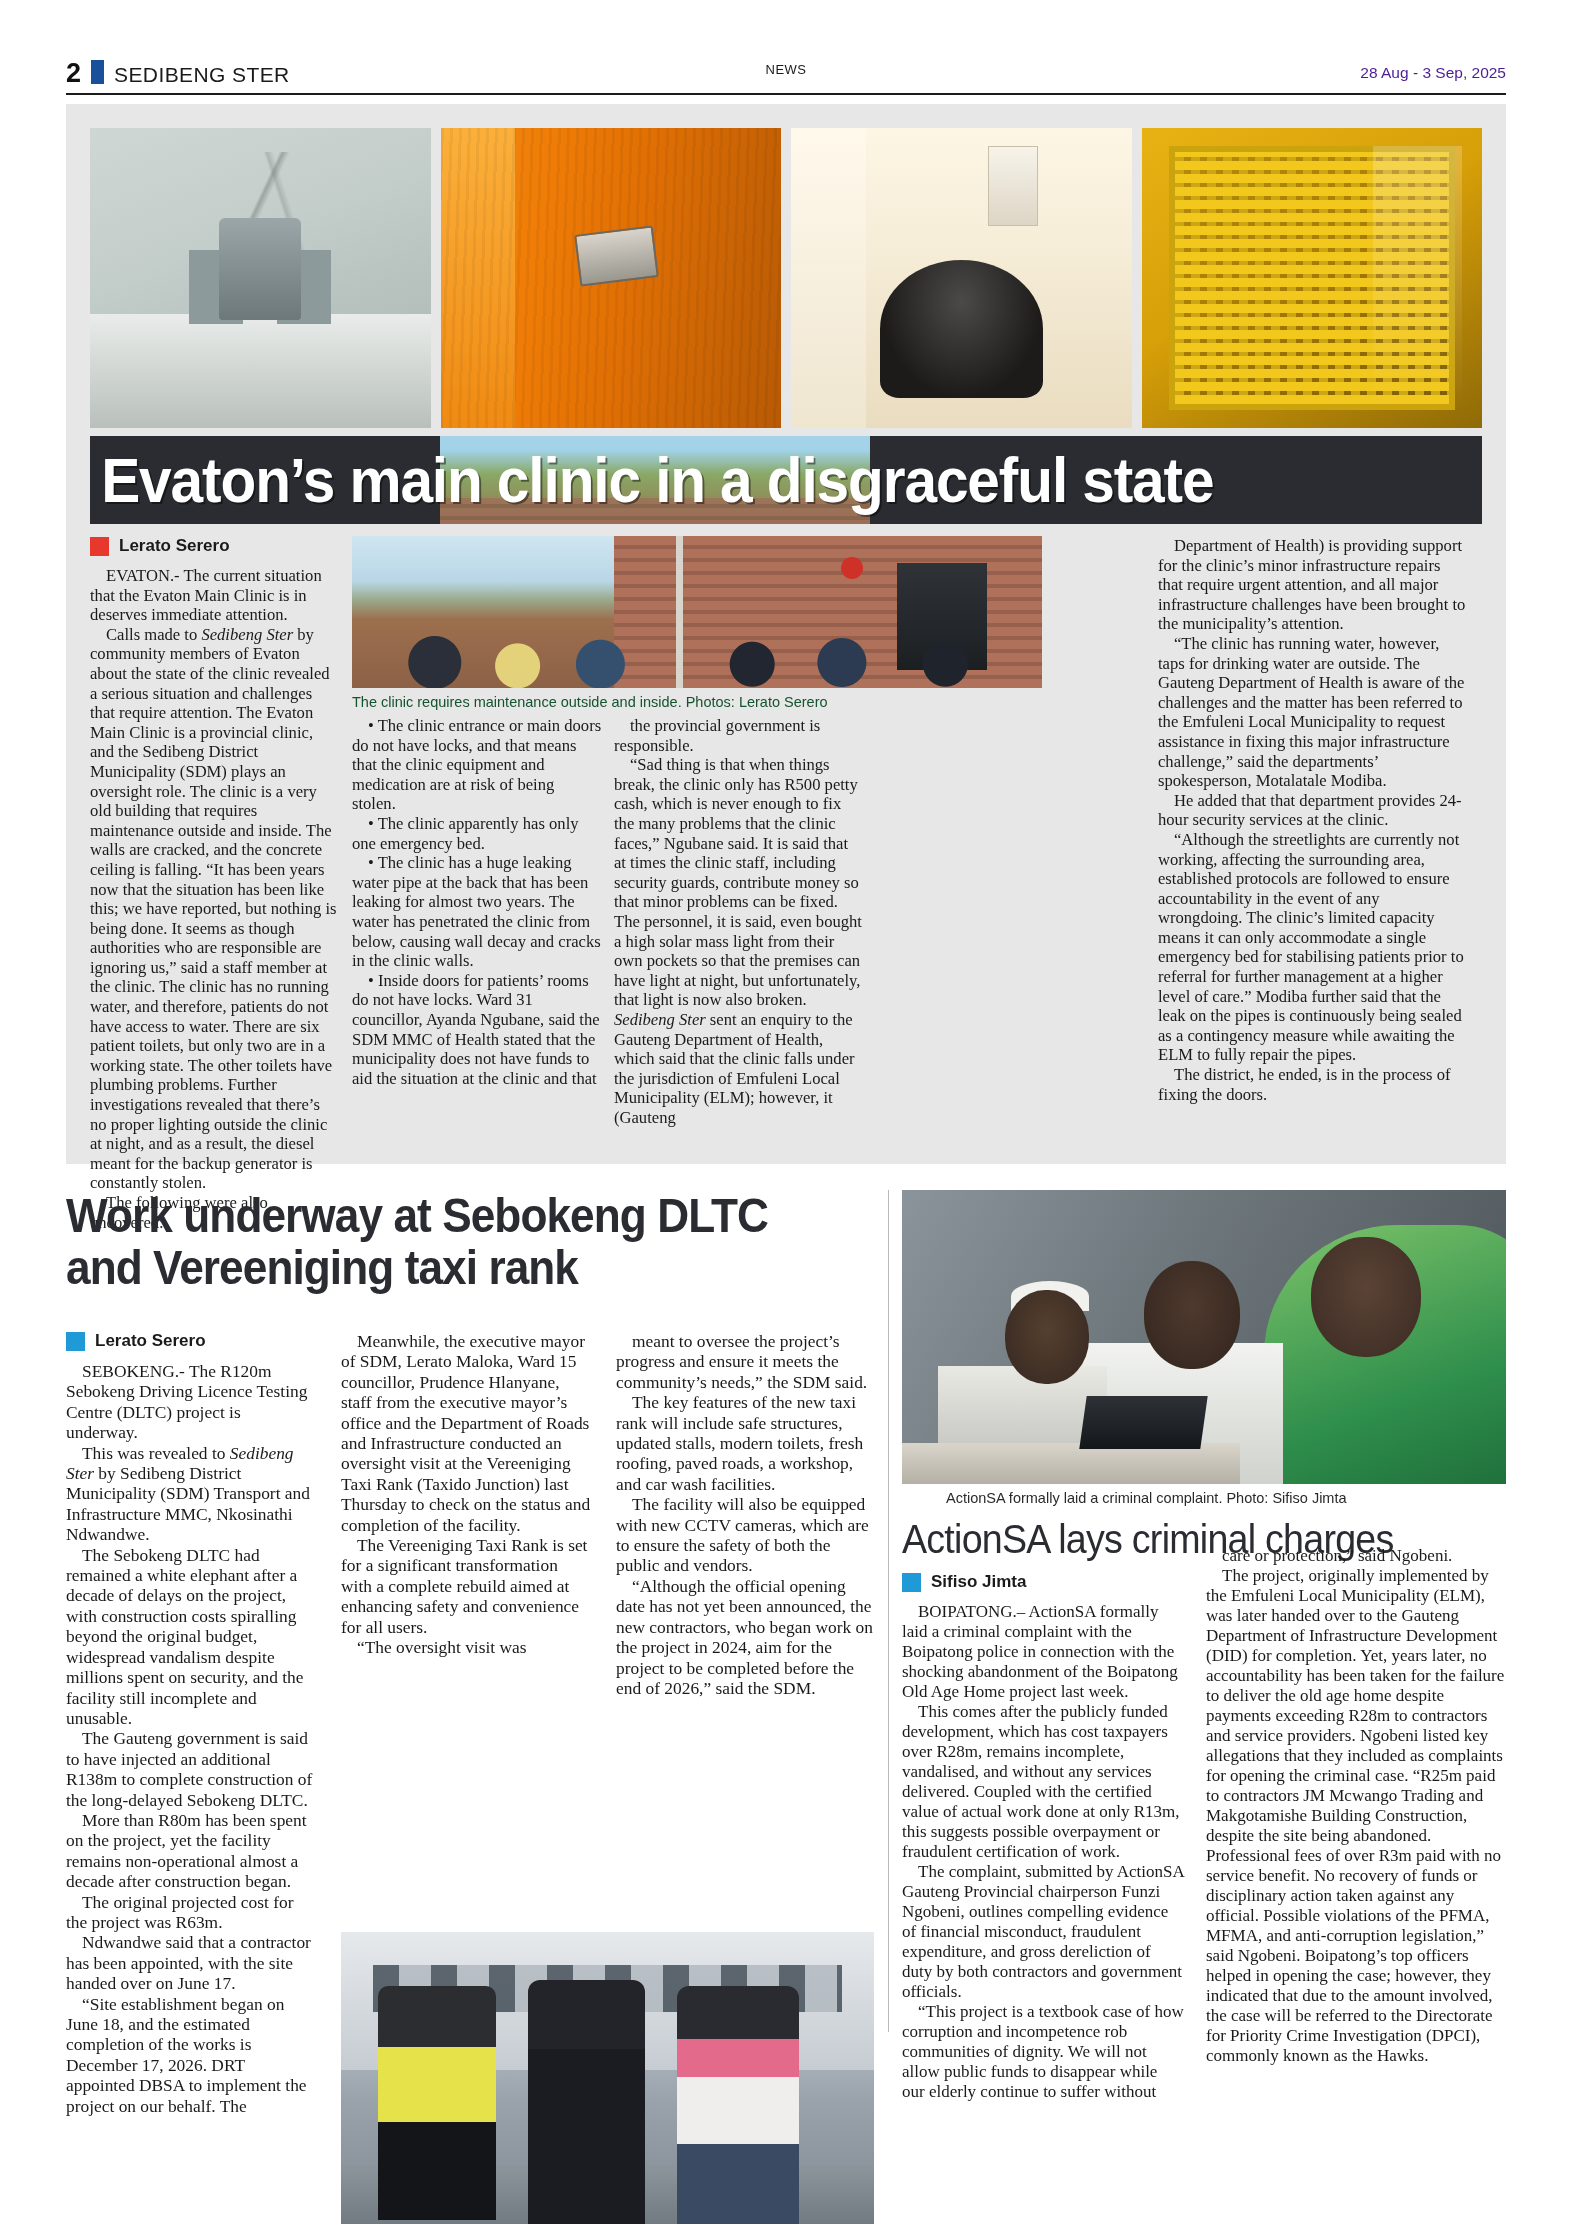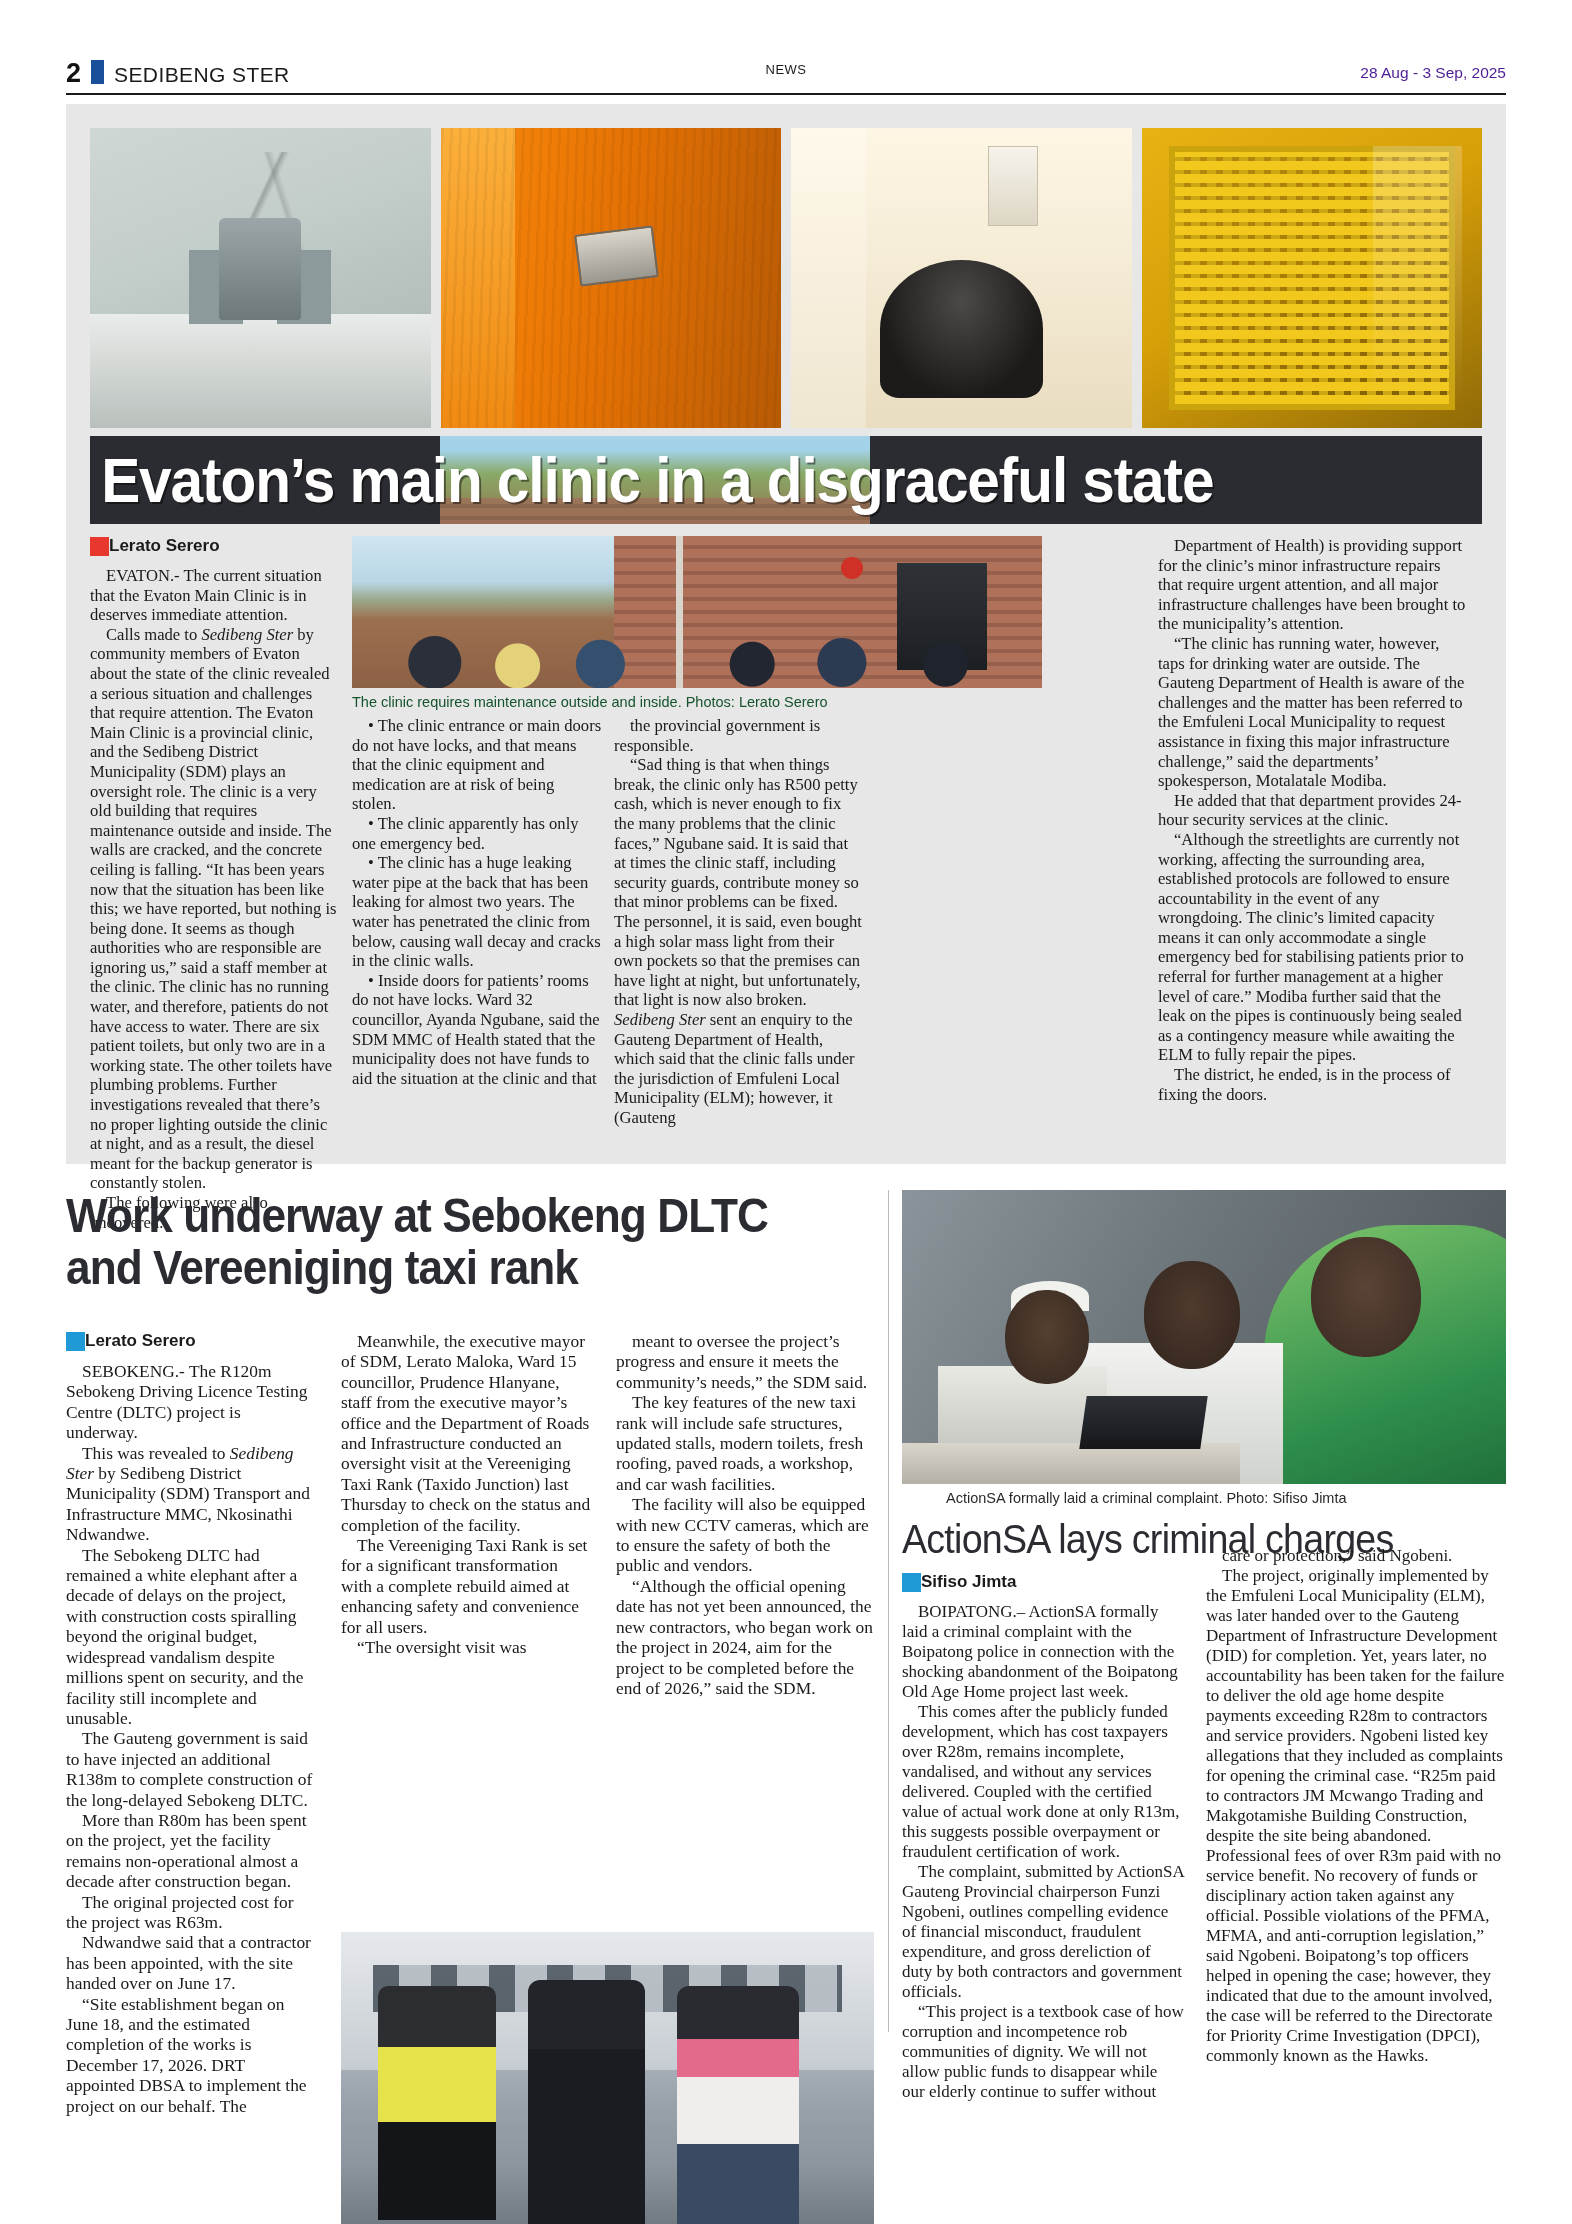--- a/index.html
+++ b/index.html
@@ -130,21 +130,21 @@
     font-family: "Liberation Sans", sans-serif;
     font-size: 63px; font-weight: 700; color: #ffffff;
     letter-spacing: -1.2px; line-height: 88px;
     padding-left: 12px; white-space: nowrap;
     transform: scaleX(.93); transform-origin: left center;
     text-shadow: 2px 2px 0 rgba(0,0,0,.45);
   }
 
   
   .s1-body { position: absolute; left: 24px; top: 432px; width: 1392px; }
-  .byline { display: flex; align-items: center; margin-bottom: 10px; }
+  .byline { display: flex; align-items: center; gap: 10px; margin-bottom: 10px; }
   .byline-sq { width: 19px; height: 19px; background: #e8372c; }
   .byline-sq.blue { background: #1f9ad6; }
   .byline-name {
     font-family: "Liberation Sans", sans-serif;
     font-size: 17px; font-weight: 700; color: #1a1a1a;
   }
   .col-text { font-size: 16.6px; line-height: 19.6px; text-align: left; }
   .col-text p { text-indent: 16px; }
   .col-text em { font-style: italic; }
 
@@ -344,21 +344,21 @@
         <div class="pole"></div>
           <div class="people"></div>
       </div>
       <div class="s1-caption">The clinic requires maintenance outside and inside. Photos: Lerato Serero</div>
 
       <div class="s1-c2">
         <div class="col-text">
             <p>• The clinic entrance or main doors do not have locks, and that means that the clinic equipment and medication are at risk of being stolen.</p>
             <p>• The clinic apparently has only one emergency bed.</p>
             <p>• The clinic has a huge leaking water pipe at the back that has been leaking for almost two years. The water has penetrated the clinic from below, causing wall decay and cracks in the clinic walls.</p>
-            <p>• Inside doors for patients’ rooms do not have locks. Ward 32 councillor, Ayanda Ngubane, said the SDM MMC of Health stated that the municipality does not have funds to aid the situation at the clinic and that</p>
+            <p>• Inside doors for patients’ rooms do not have locks. Ward 31 councillor, Ayanda Ngubane, said the SDM MMC of Health stated that the municipality does not have funds to aid the situation at the clinic and that</p>
           </div>
       </div>
 
       <div class="s1-c3">
         <div class="col-text">
             <p>the provincial government is responsible.</p>
             <p>“Sad thing is that when things break, the clinic only has R500 petty cash, which is never enough to fix the many problems that the clinic faces,” Ngubane said. It is said that at times the clinic staff, including security guards, contribute money so that minor problems can be fixed. The personnel, it is said, even bought a high solar mass light from their own pockets so that the premises can have light at night, but unfortunately, that light is now also broken. <em>Sedibeng Ster</em> sent an enquiry to the Gauteng Department of Health, which said that the clinic falls under the jurisdiction of Emfuleni Local Municipality (ELM); however, it (Gauteng</p>
           </div>
       </div>
 

